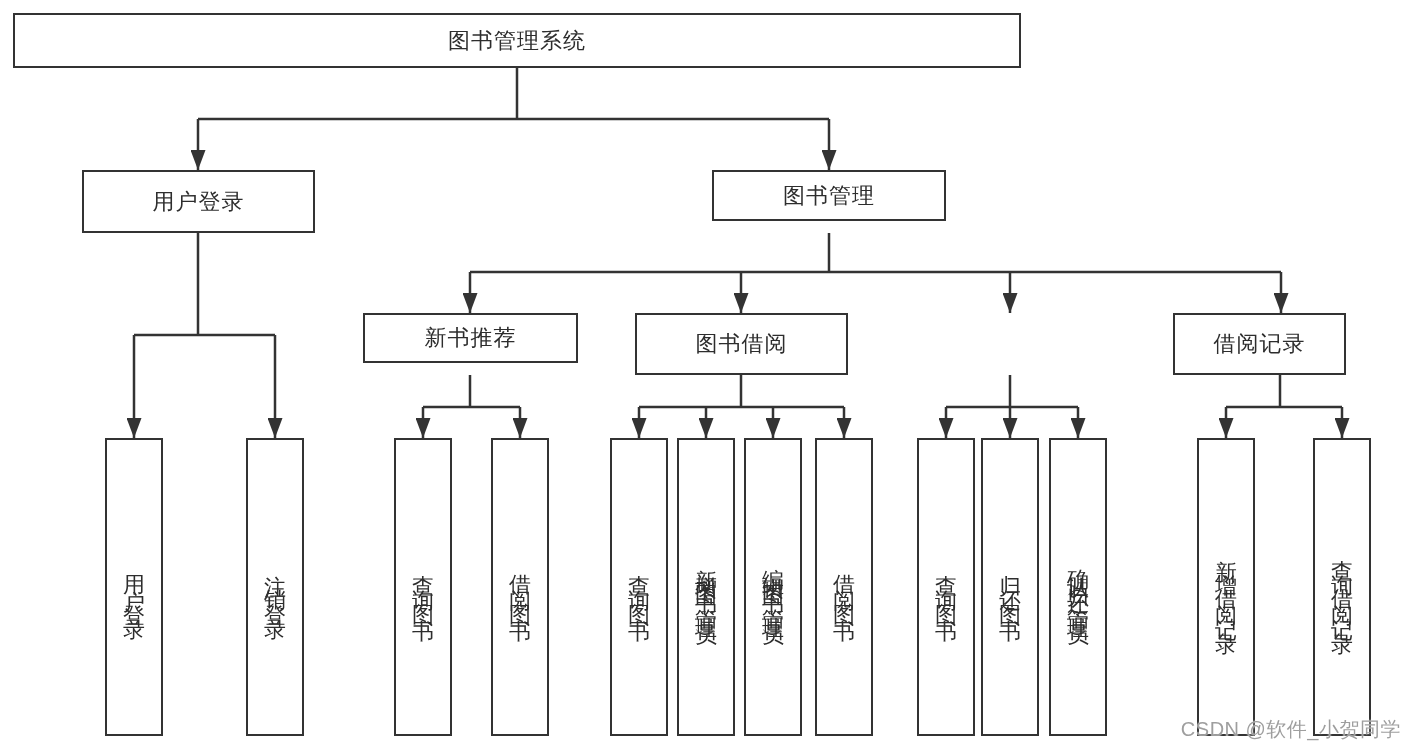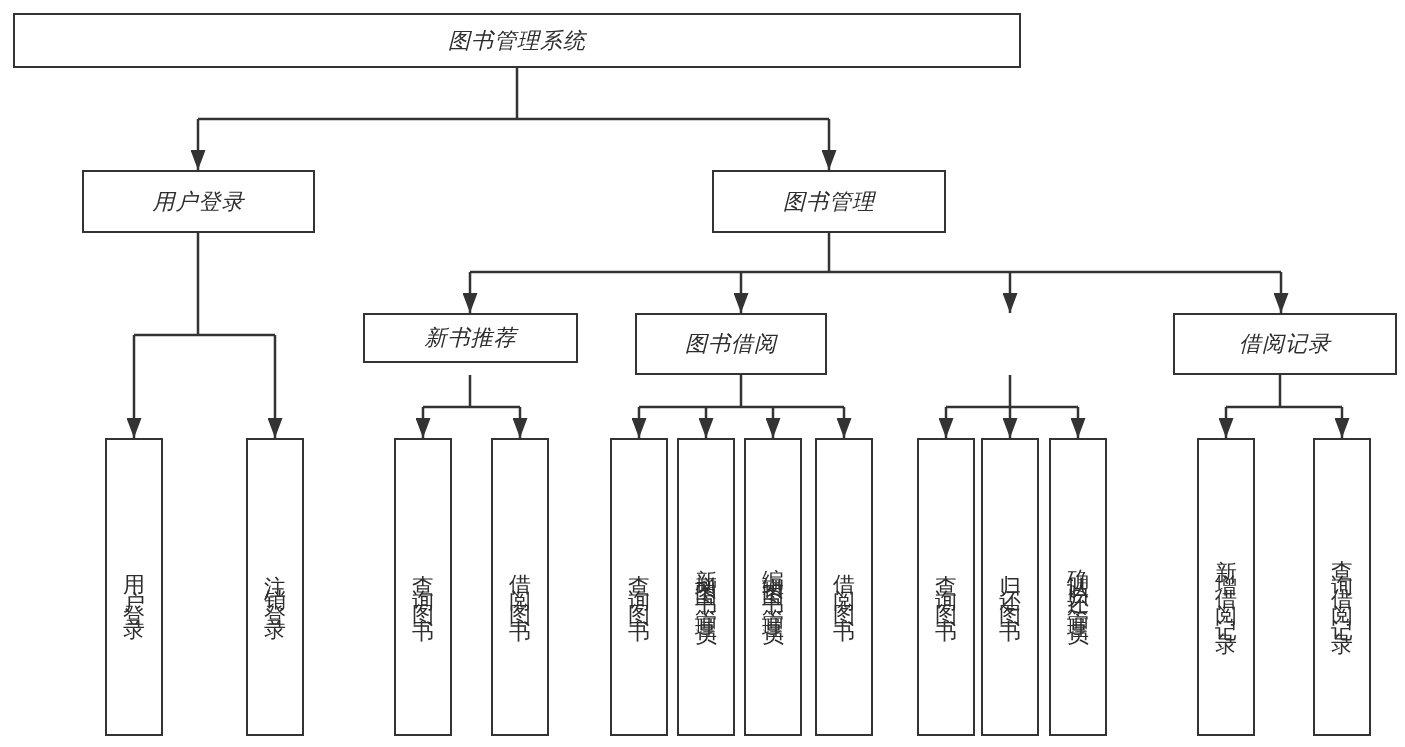--- a/index.html
+++ b/index.html
@@ -9,21 +9,21 @@
     color:#2d2d2d; overflow:hidden;
   }
   svg.connectors { position:absolute; left:0; top:0; width:1405px; height:747px; }
   .ln { stroke:#333333; stroke-width:2.5; fill:none; }
   .ar { marker-end:url(#arrowhead); }
   .box {
     position:absolute; box-sizing:border-box; background:#ffffff;
     border:2.5px solid #333333; display:flex; align-items:center; justify-content:center;
     font-size:22px; color:#2d2d2d;
   }
-  .hbox { letter-spacing:1px;font-style:italic; }
+  .hbox { letter-spacing:1px; }
   .vbox {
     width:58px; height:298px;
     writing-mode:vertical-rl; text-orientation:mixed;
     letter-spacing:15px; line-height:1;
   }
   .vbox.tight { letter-spacing:8px; }
   .watermark {
     position:absolute; right:4px; bottom:4px;
     font-size:20px; color:#9e9e9e; letter-spacing:0.5px;
     text-shadow:0 0 2px #ffffff; white-space:nowrap;
@@ -71,37 +71,38 @@
     <line class="ln ar" x1="1078" y1="407" x2="1078" y2="438"></line>
 
     <path class="ln" d="M1280,375 V407 M1226,407 H1342"></path>
     <line class="ln ar" x1="1226" y1="407" x2="1226" y2="438"></line>
     <line class="ln ar" x1="1342" y1="407" x2="1342" y2="438"></line>
   </svg>
 
   <div class="box hbox" style="left:13px;top:13px;width:1008px;height:55px">图书管理系统</div>
 
   <div class="box hbox" style="left:82px;top:170px;width:233px;height:63px">用户登录</div>
-  <div class="box hbox" style="left:712px;top:170px;width:234px;height:63px">图书管理</div>
+  <div class="box hbox" style="left:712px;top:170px;width:234px;height:51px">图书管理</div>
 
   <div class="box hbox" style="left:363px;top:313px;width:215px;height:50px">新书推荐</div>
-  <div class="box hbox" style="left:635px;top:313px;width:192px;height:62px">图书借阅</div>
-  <div class="box hbox" style="left:1173px;top:313px;width:224px;height:62px">借阅记录</div>
+  <div class="box hbox" style="left:635px;top:313px;width:213px;height:62px">图书借阅</div>
+  <div class="box hbox" style="left:1173px;top:313px;width:173px;height:62px">借阅记录</div>
 
   <div class="box vbox" style="left:105px;top:438px">用户登录</div>
   <div class="box vbox" style="left:246px;top:438px">注销登录</div>
 
   <div class="box vbox" style="left:394px;top:438px">查询图书</div>
   <div class="box vbox" style="left:491px;top:438px">借阅图书</div>
 
   <div class="box vbox" style="left:610px;top:438px">查询图书</div>
   <div class="box vbox tight" style="left:677px;top:438px">新增图书（管理员）</div>
   <div class="box vbox tight" style="left:744px;top:438px">编辑图书（管理员）</div>
   <div class="box vbox" style="left:815px;top:438px">借阅图书</div>
 
   <div class="box vbox" style="left:917px;top:438px">查询图书</div>
   <div class="box vbox" style="left:981px;top:438px">归还图书</div>
   <div class="box vbox tight" style="left:1049px;top:438px">确认归还（管理员）</div>
 
   <div class="box vbox" style="left:1197px;top:438px">新增借阅记录</div>
   <div class="box vbox" style="left:1313px;top:438px">查询借阅记录</div>
 
+  <div class="watermark">CSDN @软件_小贺同学</div>
 </div>
 
 </body></html>

